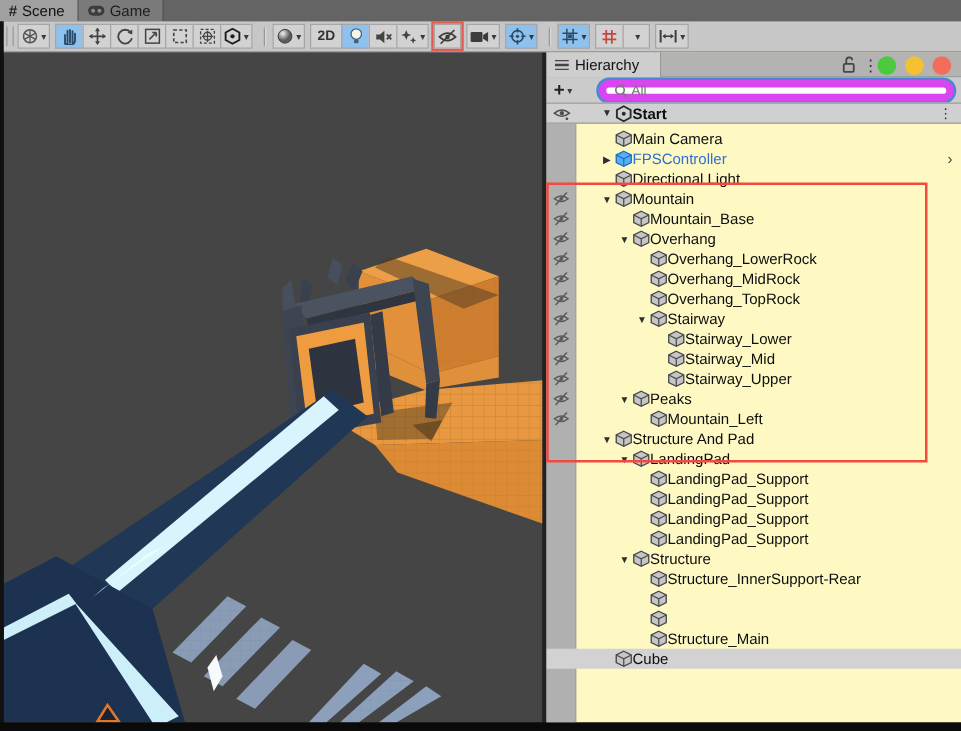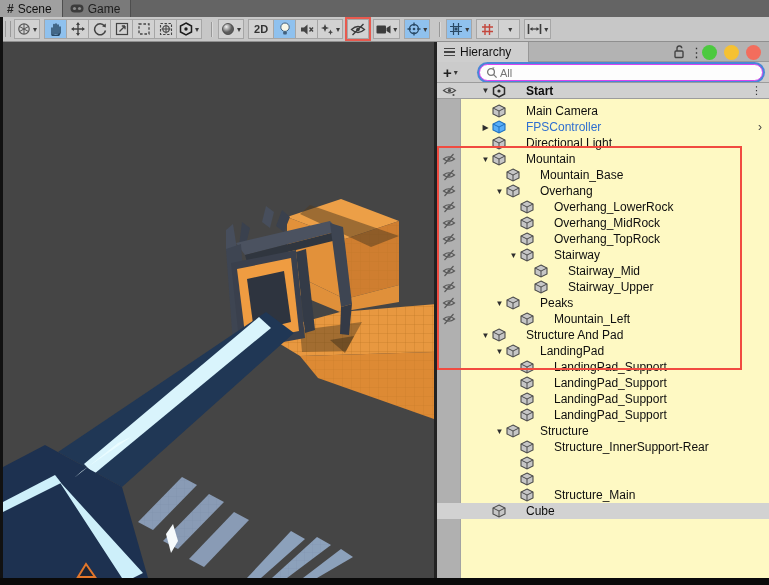--- a/index.html
+++ b/index.html
@@ -39,32 +39,32 @@
   .hpanel { position:absolute; left:437px; top:42px; width:336px; height:536px; background:#fef9c3; }
   .htabbar { position:absolute; left:0; top:0; width:332px; height:20px; background:#b3b3b3; border-bottom:1px solid #999; }
   .htab { position:absolute; left:0; top:0; height:20px; width:92px; background:#cecece; border-right:1px solid #979797; display:flex; align-items:center; gap:5px; padding-left:7px; font-size:12px; color:#111; }
   .hamb { display:inline-block; width:11px; }
   .hamb i { display:block; height:1.5px; background:#444; margin:2px 0; }
   .htab-ic { position:absolute; top:2px; }
   .trafficlight { position:absolute; top:3px; width:15px; height:15px; border-radius:50%; }
   .searchrow { position:absolute; left:0; top:20px; width:332px; height:21px; background:#cbcbcb; display:flex; align-items:center; }
   .addbtn { display:flex; align-items:center; margin-left:6px; color:#222; }
   .addbtn .plus { font-size:15px; font-weight:bold; line-height:1; }
-  .searchfield { position:absolute; left:42px; top:2px; width:284px; height:17px; background:#fdfdfd; border:1px solid #d946ef; border-radius:9px; box-shadow:0 0 0 2px #4a86d8; display:flex; align-items:center; padding:0 6px; }
+  .searchfield { position:absolute; left:42px; top:2px; width:284px; height:17px; background:#fdfdfd; border:6px solid #d946ef; border-radius:9px; box-shadow:0 0 0 2px #4a86d8; display:flex; align-items:center; padding:0 6px; }
   .searchfield input { border:0; outline:0; background:transparent; font-size:11px; color:#8a8a8a; width:230px; font-family:"Liberation Sans",sans-serif; }
 
   
   .gutterbg { position:absolute; left:0; top:41px; width:24px; height:495px; background:#b0b0b0; border-right:1px solid #a3a3a3; }
   .scenerow { position:absolute; left:0; top:40px; width:332px; height:17px; background:#d0d0d0; border-top:1px solid #9c9c9c; border-bottom:1px solid #9c9c9c; display:flex; align-items:center; }
   .rows { position:absolute; left:0; top:61px; width:332px; }
   .hrow { position:relative; height:16px; display:flex; align-items:center; width:332px; }
   .hrow.hl { background:#d2d2d2; }
   .gut { width:24px; flex:none; display:flex; justify-content:center; align-items:center; }
   .tw { width:13px; flex:none; font-size:8px; color:#2e2e2e; text-align:center; }
-  .lbl { font-size:12px; color:#0e0e0e; margin-left:20px; white-space:nowrap; }
+  .lbl { font-size:12px; color:#0e0e0e; margin-left:0; white-space:nowrap; }
   .lbl.blue { color:#2f6fd0; }
   .scenerow .lbl { font-weight:bold; }
   .trail { position:absolute; right:7px; font-size:12px; color:#444; }
   .morev { position:absolute; right:7px; font-size:11px; color:#333; letter-spacing:0; }
 
   
   .redrect { position:absolute; left:437px; top:146px; width:305px; height:224px; border:2px solid #f14b40; pointer-events:none; z-index:5; }
 
   svg { display:block; }
 </style>
@@ -538,20 +538,38 @@
             </svg>
           </span>
           <span style="width: 60px; flex: 0 0 auto;"></span>
           <span class="tw"></span>
           <span>
             <svg width="14" height="14" viewBox="0 0 14 14">
               <polygon points="7,1 13,4 13,10 7,13 1,10 1,4" fill="#c6c6c6" stroke="#4a4a4a" stroke-width="1.1"></polygon>
               <path d="M1 4 L7 7 L13 4 M7 7 L7 13" fill="none" stroke="#4a4a4a" stroke-width="1"></path>
             </svg>
           </span>
+          <span class="lbl">Stairway_Lower</span>
+        </div>
+        <div class="hrow">
+          <span class="gut">
+            <svg width="14" height="12" viewBox="0 0 14 12">
+              <path d="M1.5 6 Q7 1.5 12.5 6 Q7 10.5 1.5 6 Z" fill="none" stroke="#5a5a5a" stroke-width="1.2"></path>
+              <circle cx="7" cy="6" r="1.5" fill="#5a5a5a"></circle>
+              <path d="M2.5 11 L11.5 1" stroke="#5a5a5a" stroke-width="1.2"></path>
+            </svg>
+          </span>
+          <span style="width: 60px; flex: 0 0 auto;"></span>
+          <span class="tw"></span>
+          <span>
+            <svg width="14" height="14" viewBox="0 0 14 14">
+              <polygon points="7,1 13,4 13,10 7,13 1,10 1,4" fill="#c6c6c6" stroke="#4a4a4a" stroke-width="1.1"></polygon>
+              <path d="M1 4 L7 7 L13 4 M7 7 L7 13" fill="none" stroke="#4a4a4a" stroke-width="1"></path>
+            </svg>
+          </span>
           <span class="lbl">Stairway_Mid</span>
         </div>
         <div class="hrow">
           <span class="gut">
             <svg width="14" height="12" viewBox="0 0 14 12">
               <path d="M1.5 6 Q7 1.5 12.5 6 Q7 10.5 1.5 6 Z" fill="none" stroke="#5a5a5a" stroke-width="1.2"></path>
               <circle cx="7" cy="6" r="1.5" fill="#5a5a5a"></circle>
               <path d="M2.5 11 L11.5 1" stroke="#5a5a5a" stroke-width="1.2"></path>
             </svg>
           </span>

